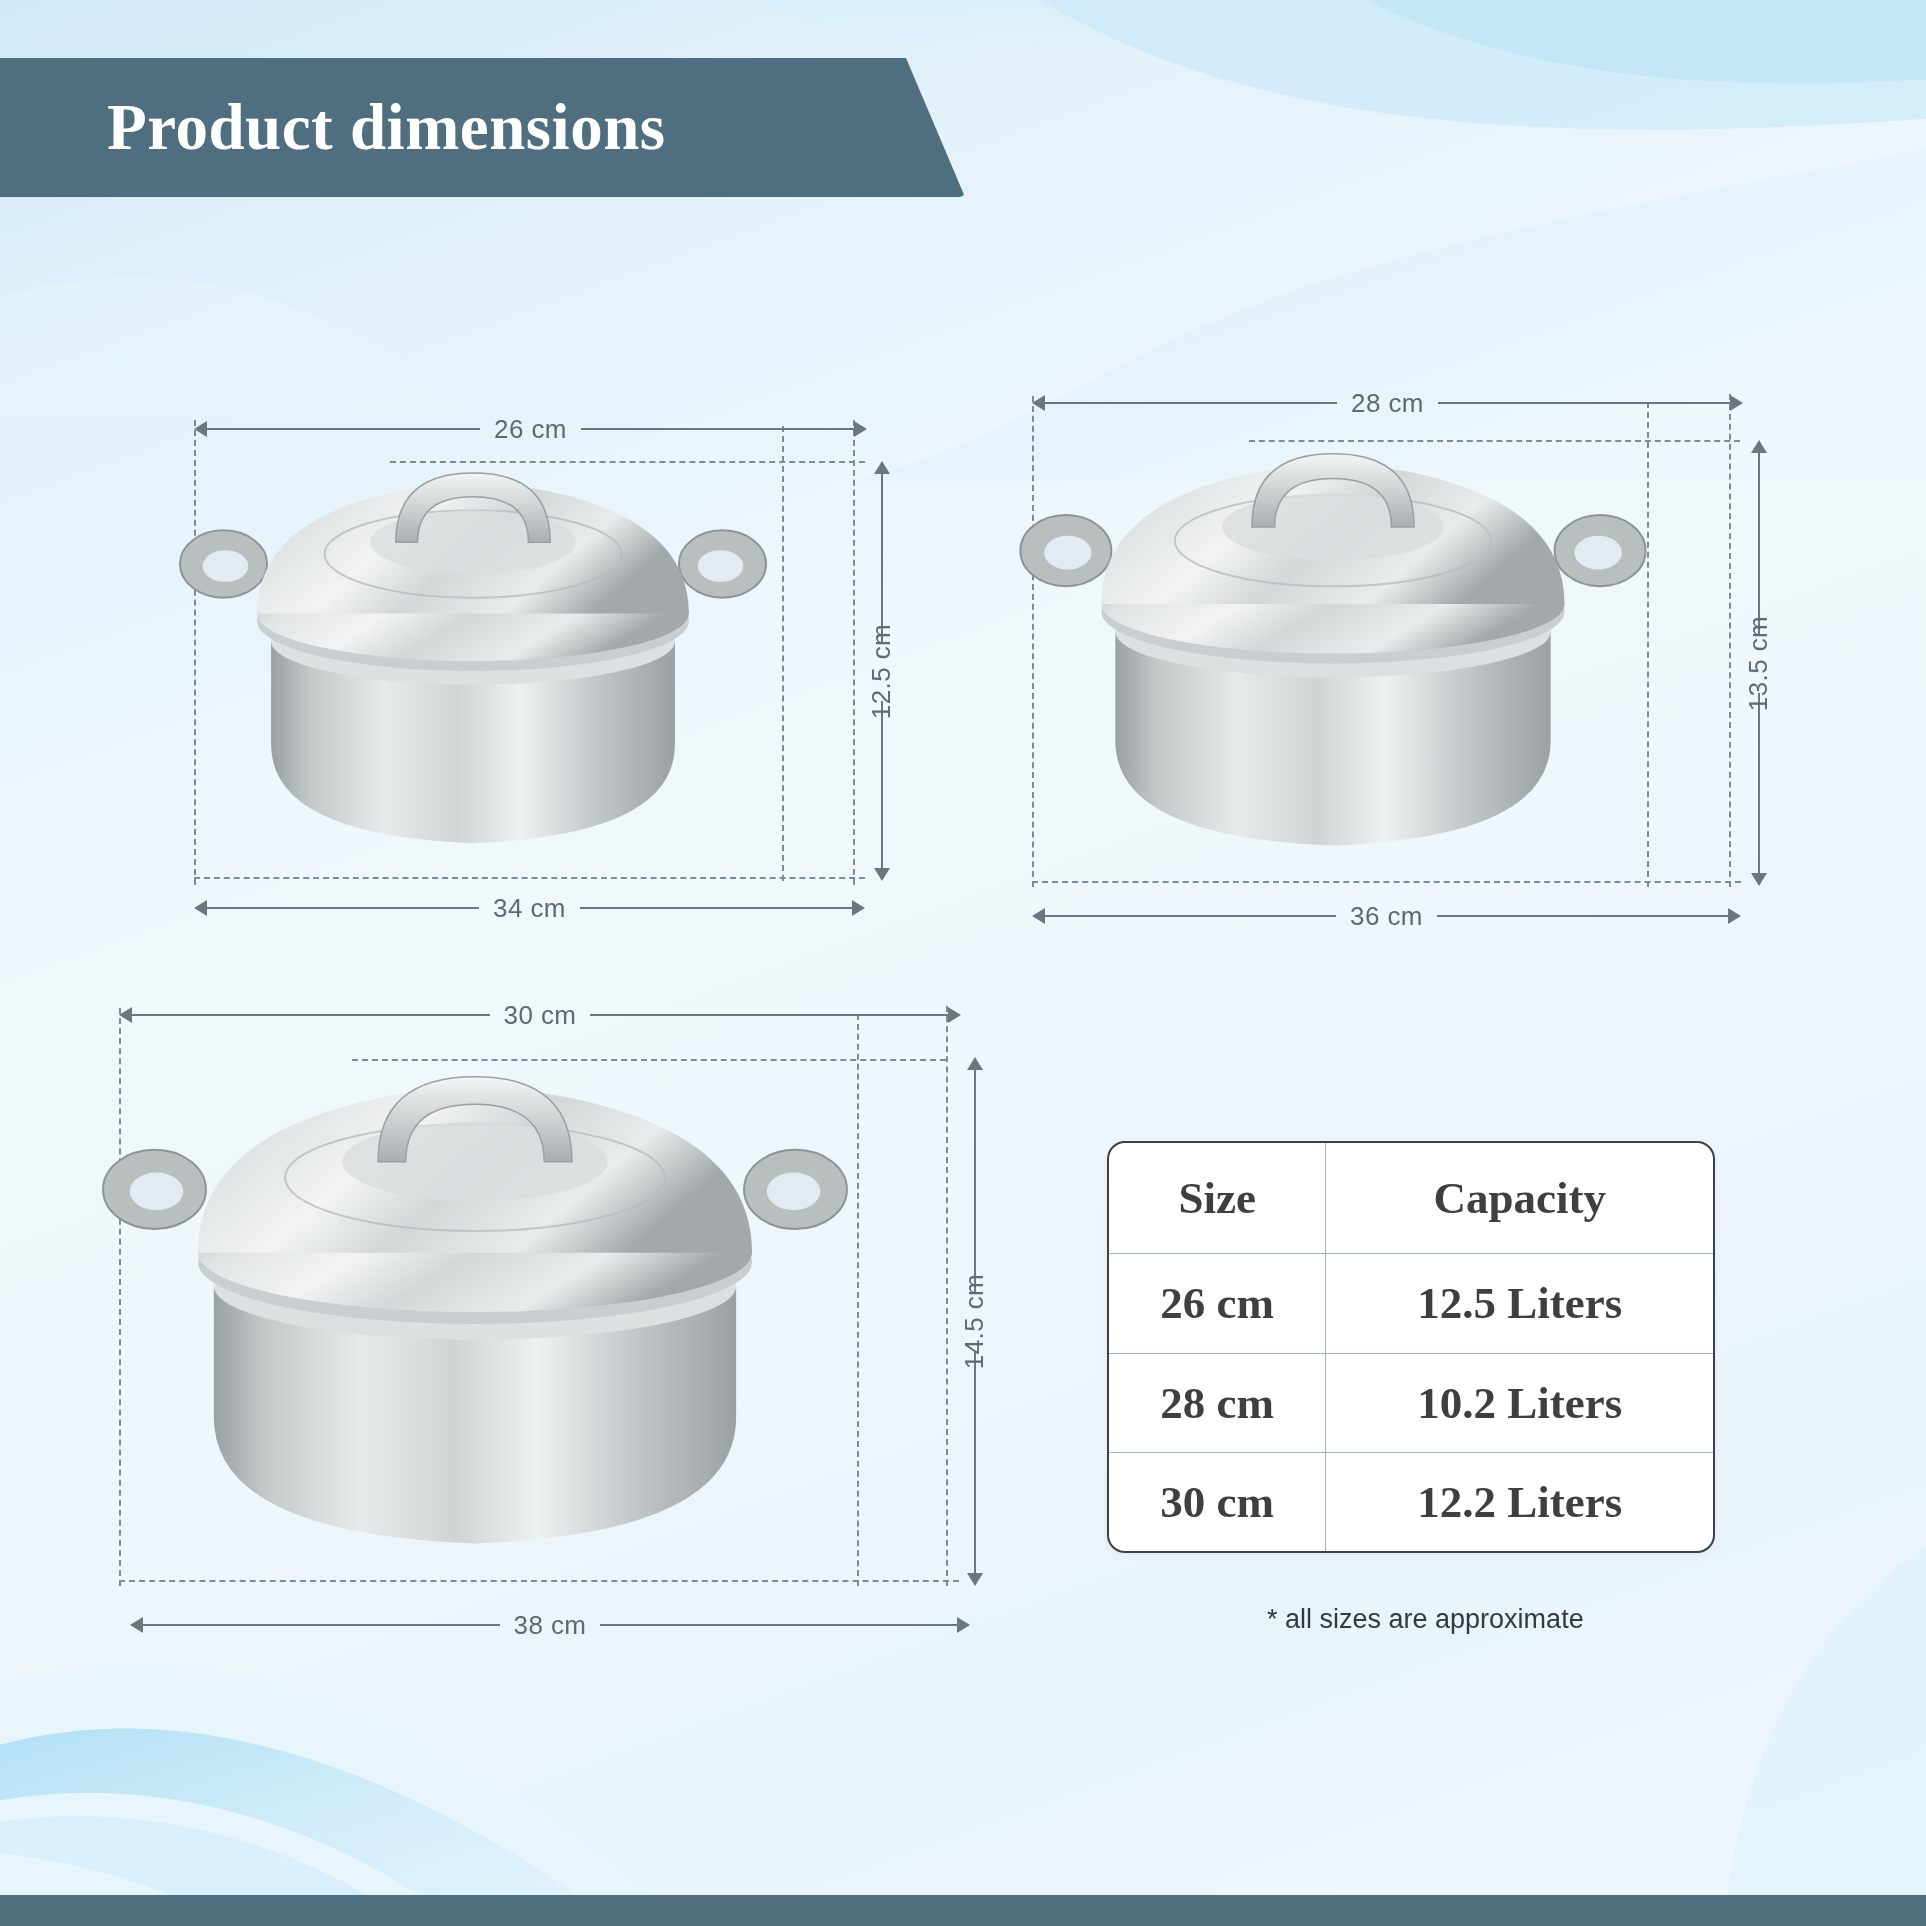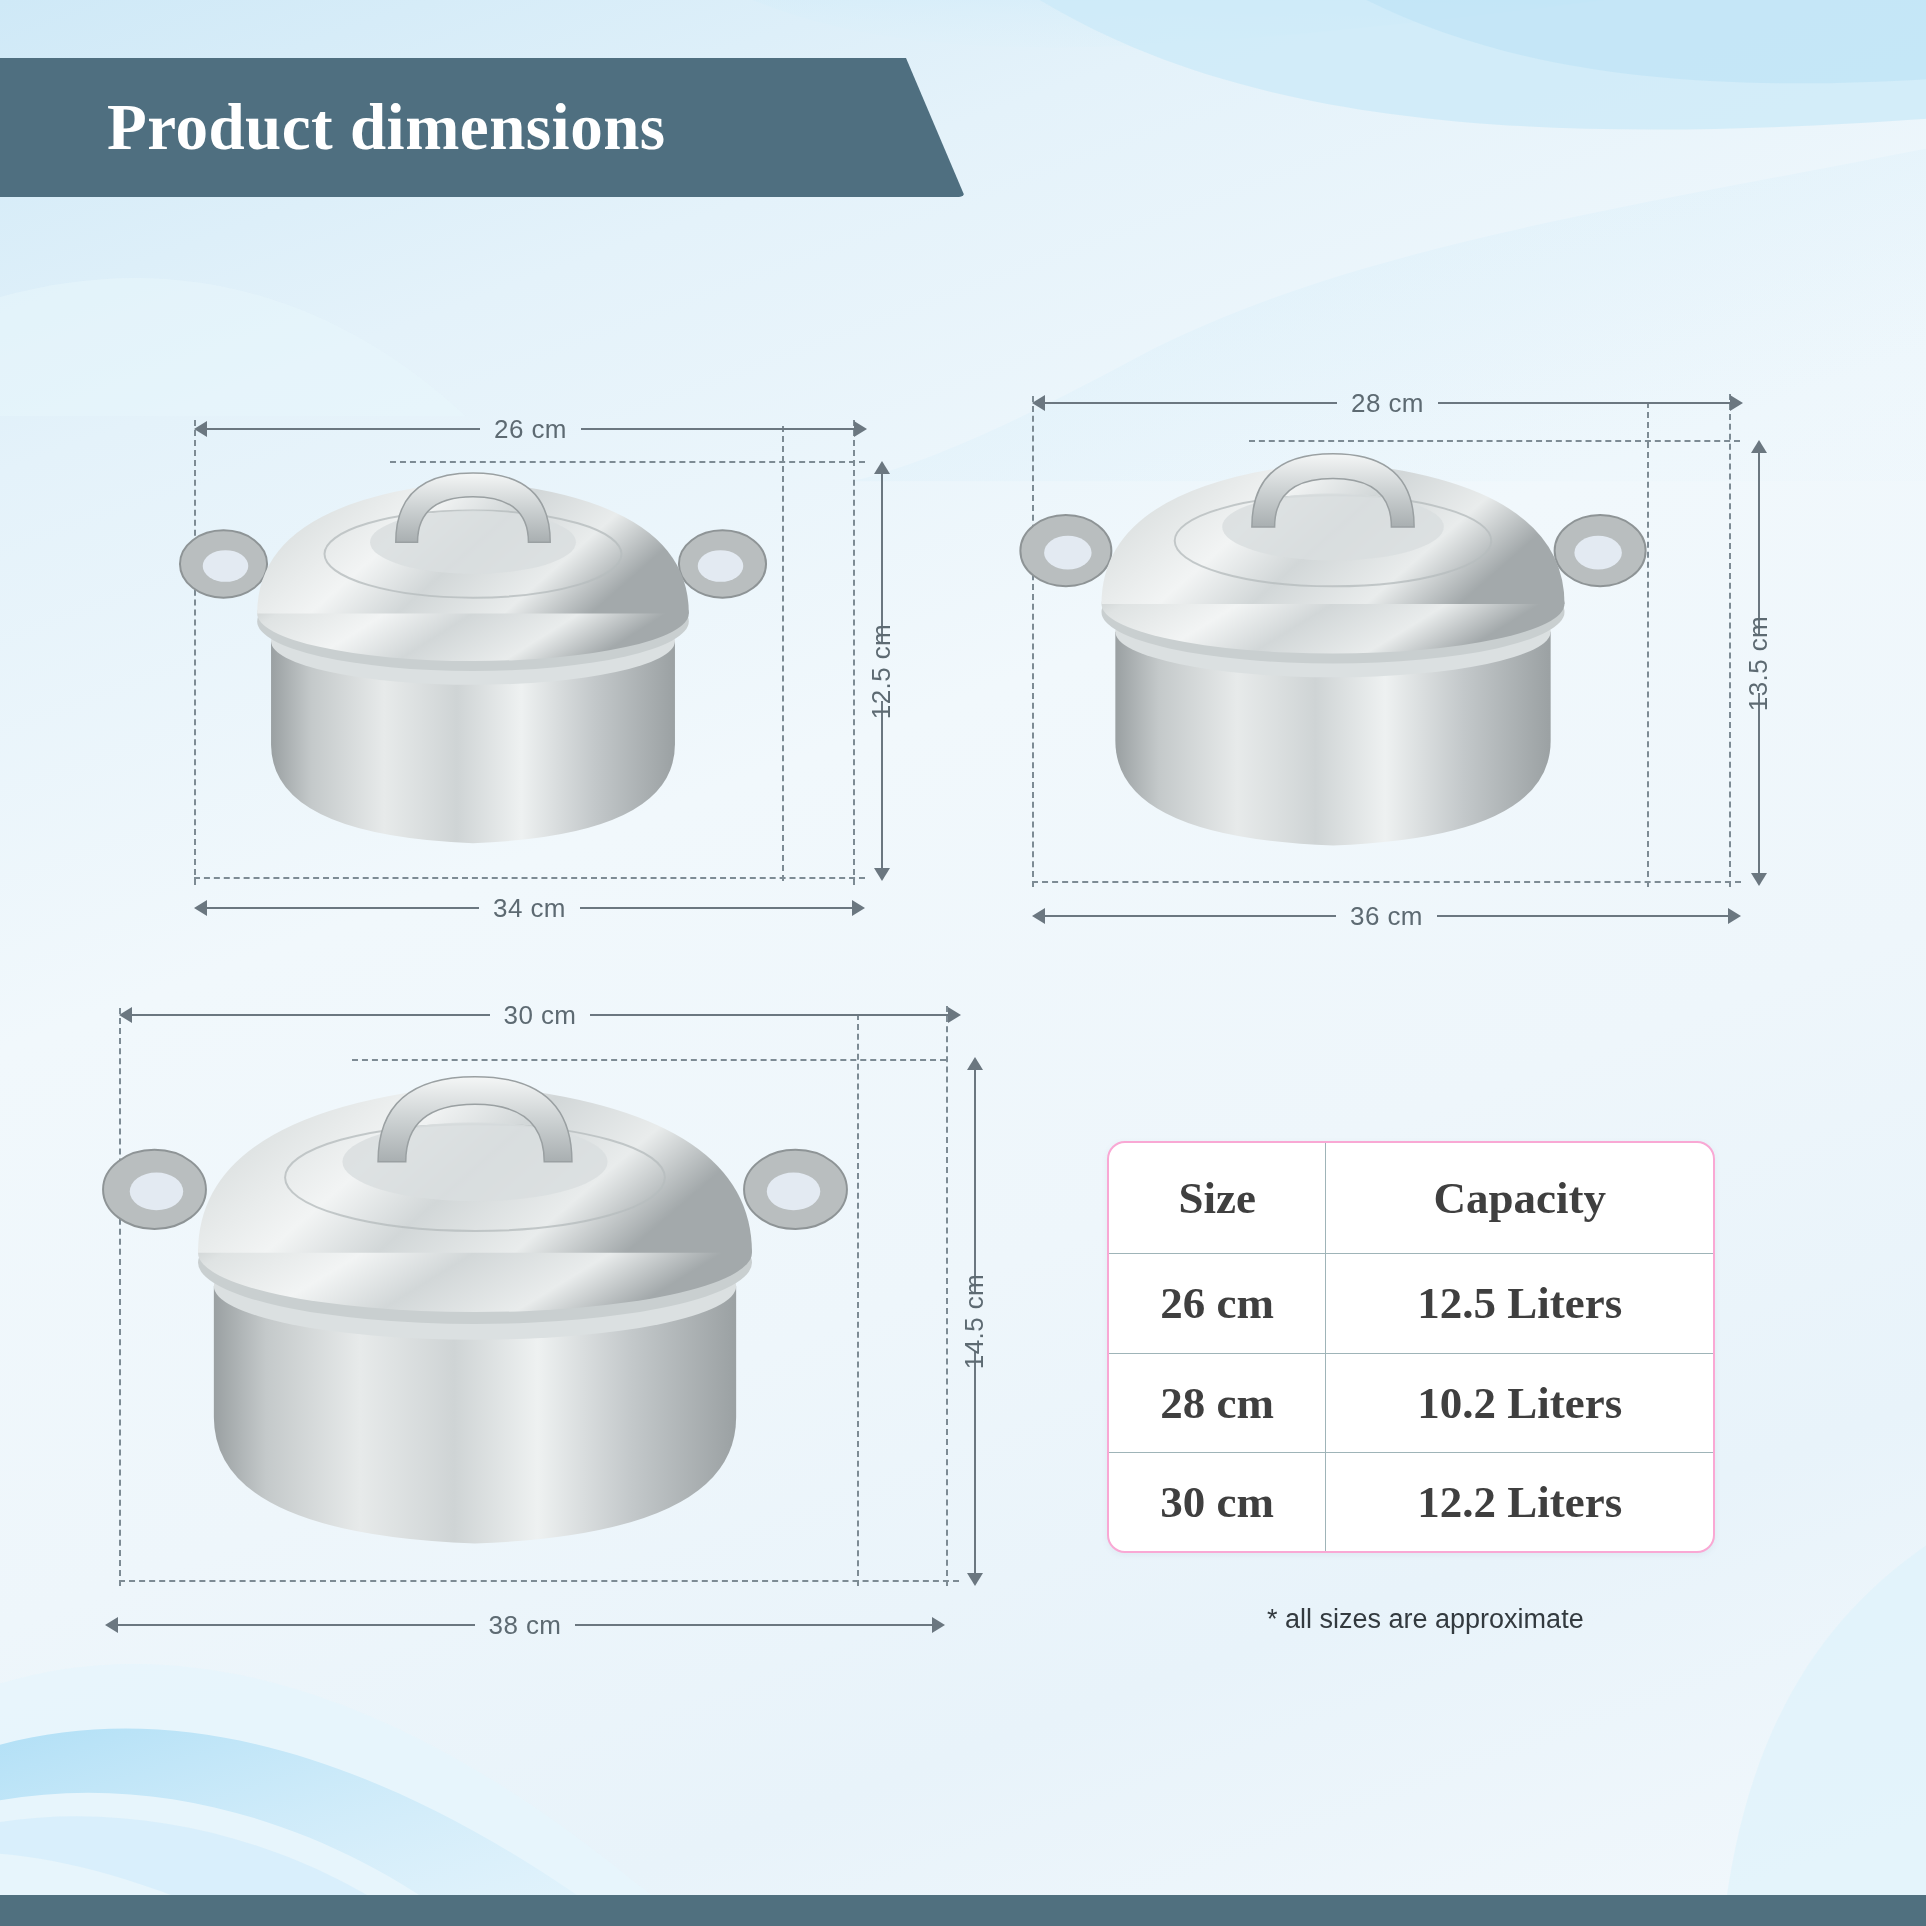--- a/index.html
+++ b/index.html
@@ -51,21 +51,21 @@
   .arrow-v .txt{margin:14px 0;transform:rotate(-90deg);}
 
   .ahead{width:0;height:0;flex:none;}
   .ahead-l{border-top:8px solid transparent;border-bottom:8px solid transparent;border-right:13px solid #6b7780;}
   .ahead-r{border-top:8px solid transparent;border-bottom:8px solid transparent;border-left:13px solid #6b7780;}
   .ahead-u{border-left:8px solid transparent;border-right:8px solid transparent;border-bottom:13px solid #6b7780;}
   .ahead-d{border-left:8px solid transparent;border-right:8px solid transparent;border-top:13px solid #6b7780;}
 
   
   .spec-table{
-    position:absolute;background:#ffffff;border:2px solid #f9a8d4;border-radius:18px;
+    position:absolute;background:#ffffff;border:2px solid #404040;border-radius:18px;
     overflow:hidden;box-shadow:0 2px 6px rgba(90,120,140,.08);
   }
   .spec-table table{border-collapse:collapse;width:100%;height:100%;}
   .spec-table td{
     font-family:"Liberation Serif",serif;font-weight:bold;color:#3f3f3f;
     text-align:center;border:1px solid #9fb4b8;
   }
   .spec-table tr:first-child td{border-top:none;}
   .spec-table tr:last-child td{border-bottom:none;}
   .spec-table td:first-child{border-left:none;}
@@ -324,21 +324,21 @@
   </div>
 
   <div class="arrow-v" style="left:960px;top:1057px;height:529px;">
     <div class="ahead ahead-u"></div>
     <div class="seg"></div>
     <div class="txt dim-label">14.5 cm</div>
     <div class="seg"></div>
     <div class="ahead ahead-d"></div>
   </div>
 
-  <div class="arrow-h" style="left:105px;top:1610px;width:840px;">
+  <div class="arrow-h" style="left:130px;top:1610px;width:840px;">
     <div class="ahead ahead-l"></div>
     <div class="seg"></div>
     <div class="txt dim-label">38 cm</div>
     <div class="seg"></div>
     <div class="ahead ahead-r"></div>
   </div>
 </div>
 
 <div class="spec-table" style="left:1107px;top:1141px;width:604px;height:408px;">
   <table>

